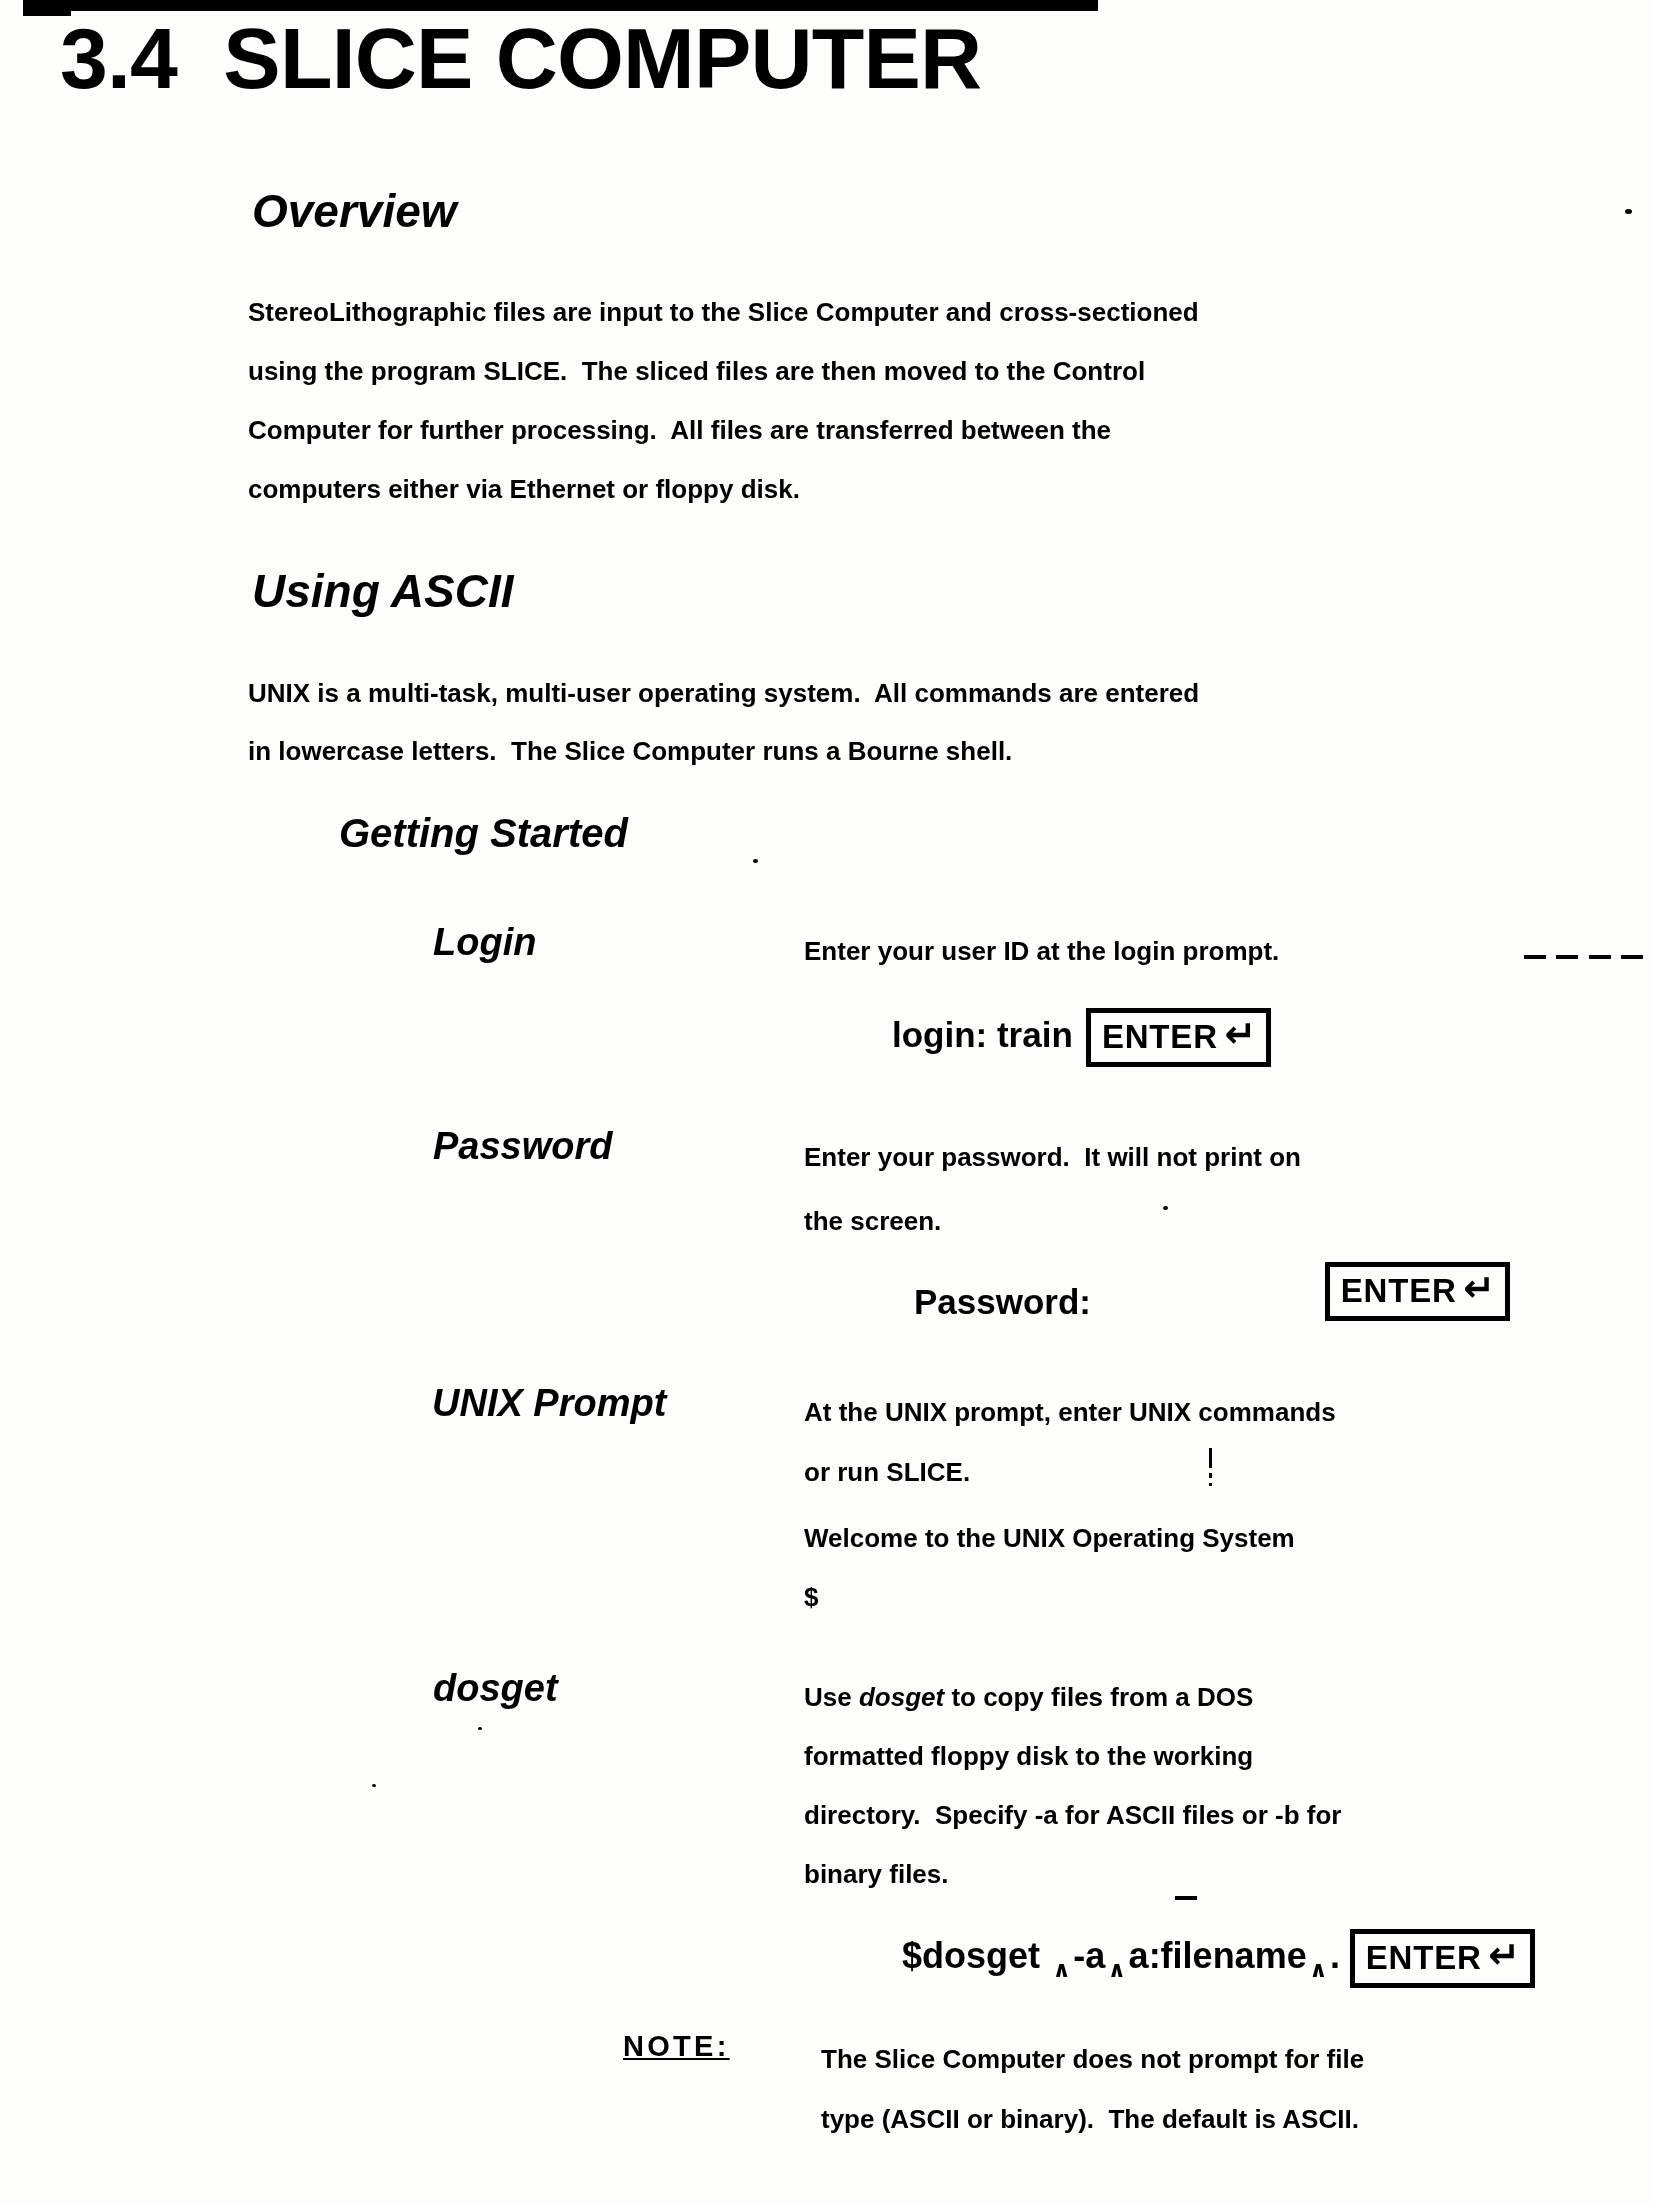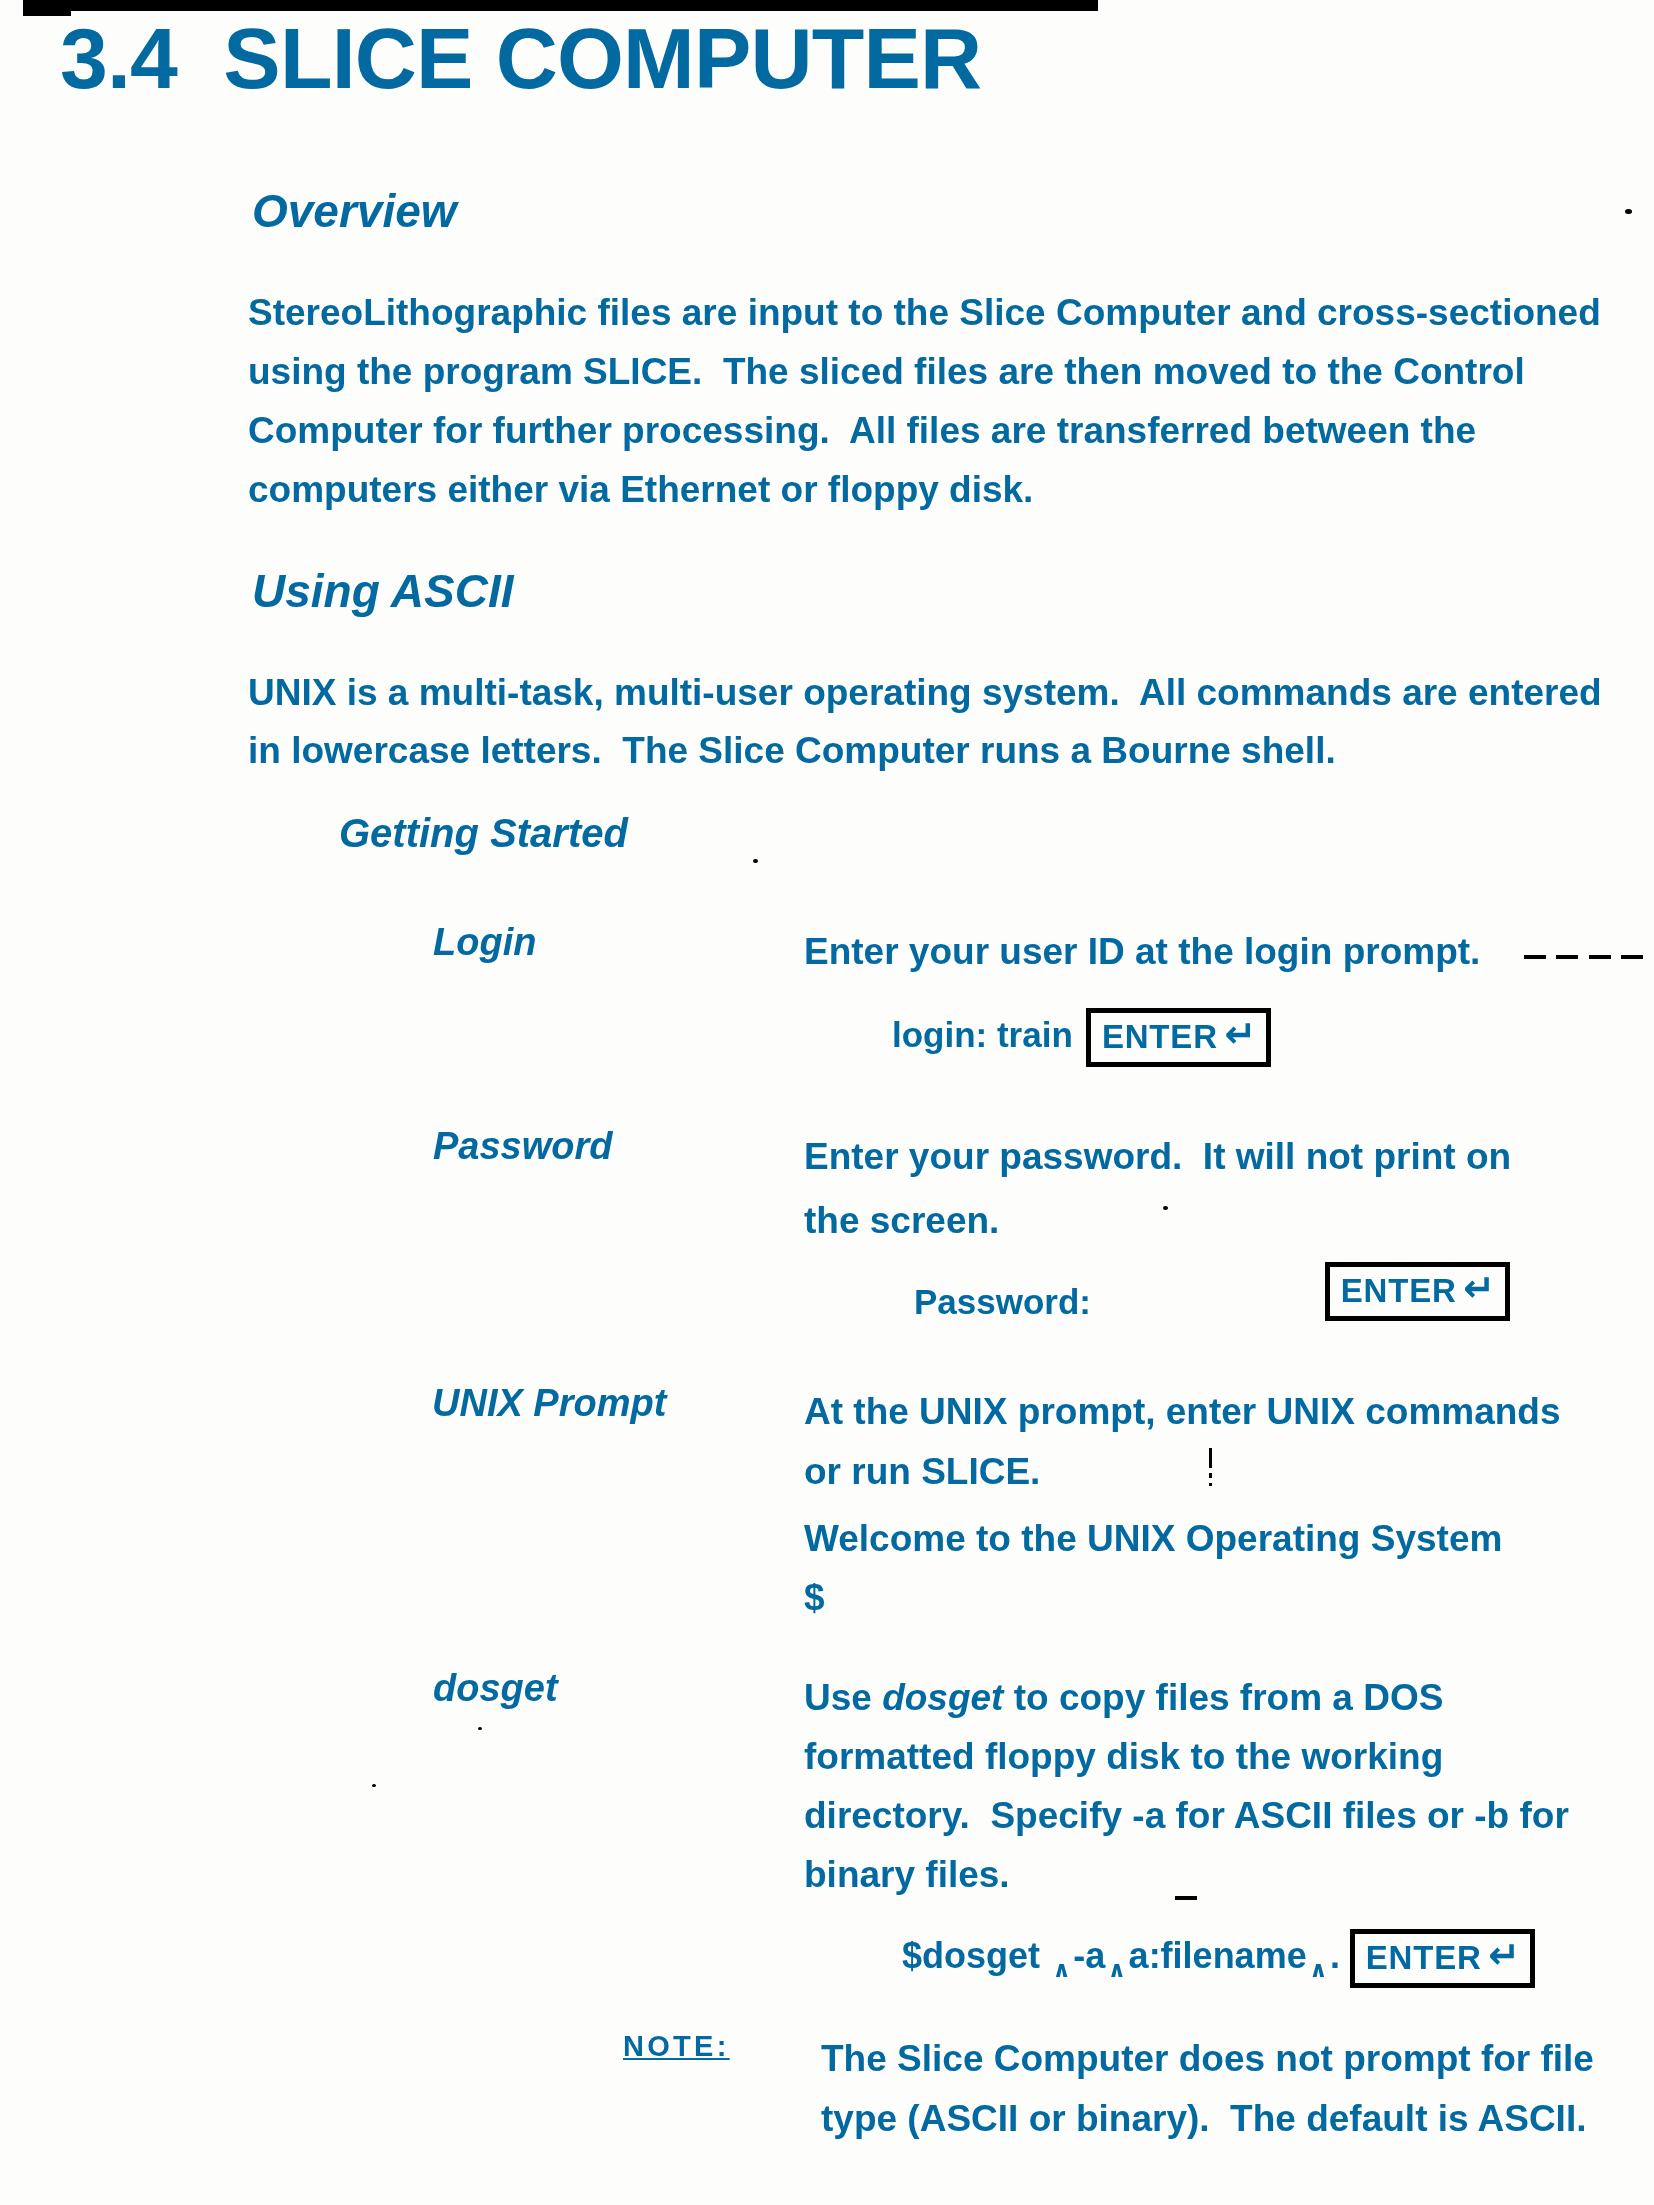--- a/index.html
+++ b/index.html
@@ -1,30 +1,30 @@
 <!DOCTYPE html>
 <html style="font-size:13.3px"><head>
 <meta charset="utf-8">
 <style>
   html,body{margin:0;padding:0;background:#e8e8e6;}
   #page{
     position:relative;
     width:1654px;height:2205px;
     background:#fdfdfc;
-    color:#0369a1;
+    color:#000000;
     font-family:"Liberation Sans","DejaVu Sans",sans-serif;
     overflow:hidden;
   }
   .t{position:absolute;white-space:pre;font-weight:700;}
   .ital{font-style:italic;}
   .title{font-size:86px;letter-spacing:-0.8px;line-height:1;}
   .h2{font-size:46px;line-height:1;}
   .h3{font-size:40px;line-height:1;}
   .rowlbl{font-size:38px;line-height:1;}
-  .body42{font-size:37px;line-height:59px;}
+  .body42{font-size:26px;line-height:59px;}
   .body42 .w-ital{font-style:italic;}
   .lh70{line-height:58px;}
   .lh72{line-height:60px;}
   .lh77{line-height:64px;}
   .promptline{font-size:35px;}
   .cmdline{font-size:36px;}
   .key{
     display:inline-flex;align-items:center;gap:6.7px;
     border:5.8px solid #000;
     padding:4.2px 10px 6.7px 10.8px;

